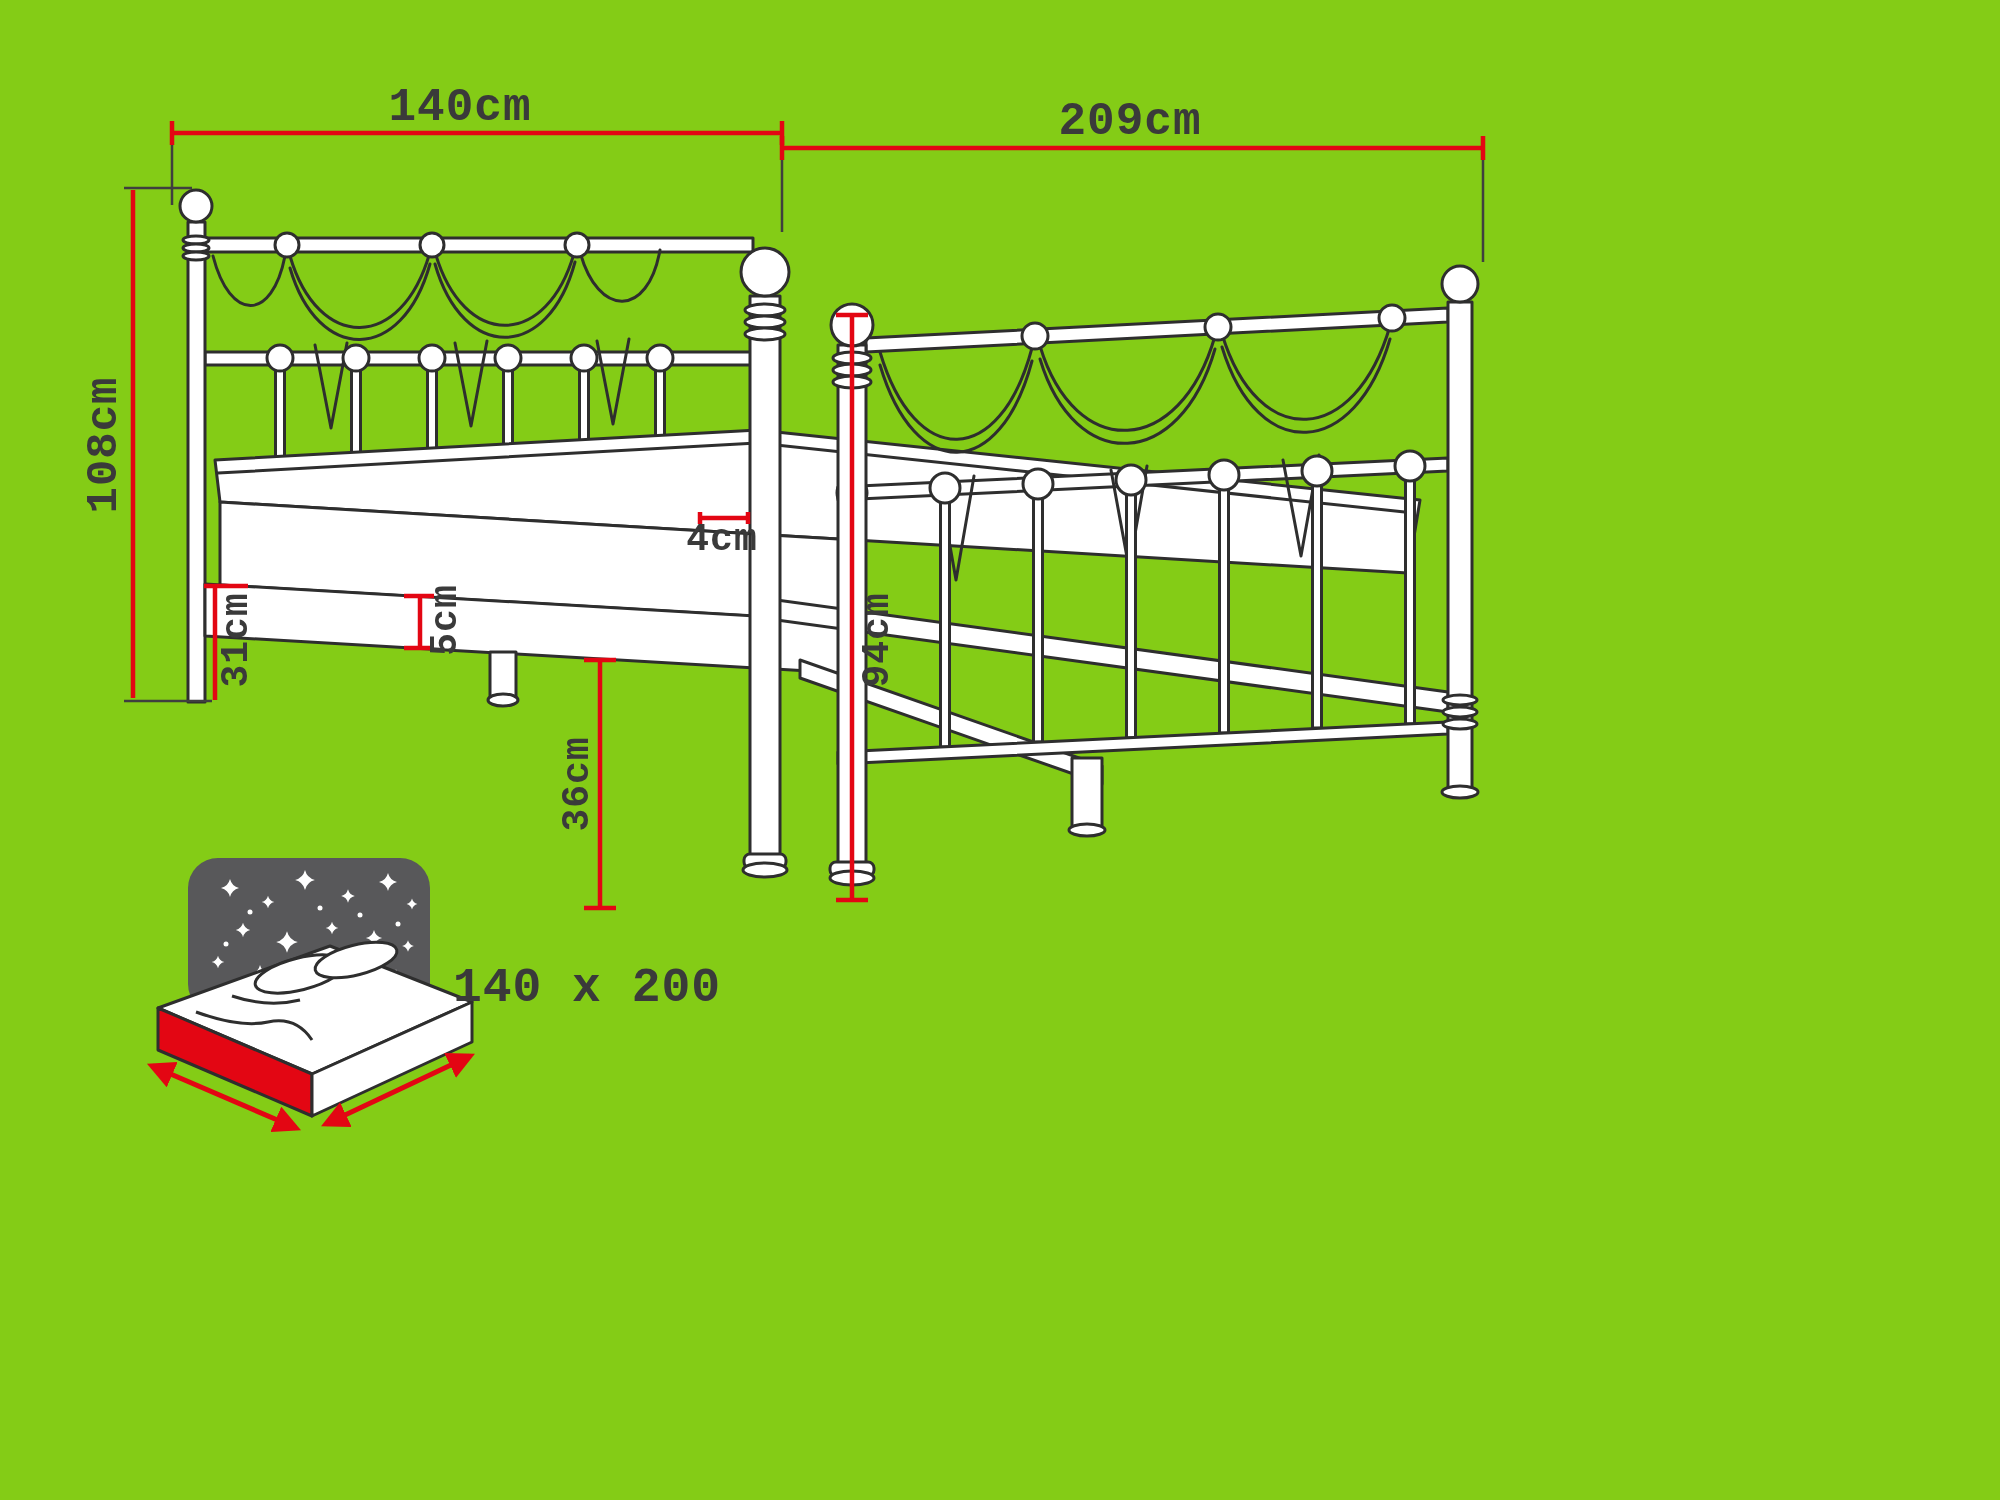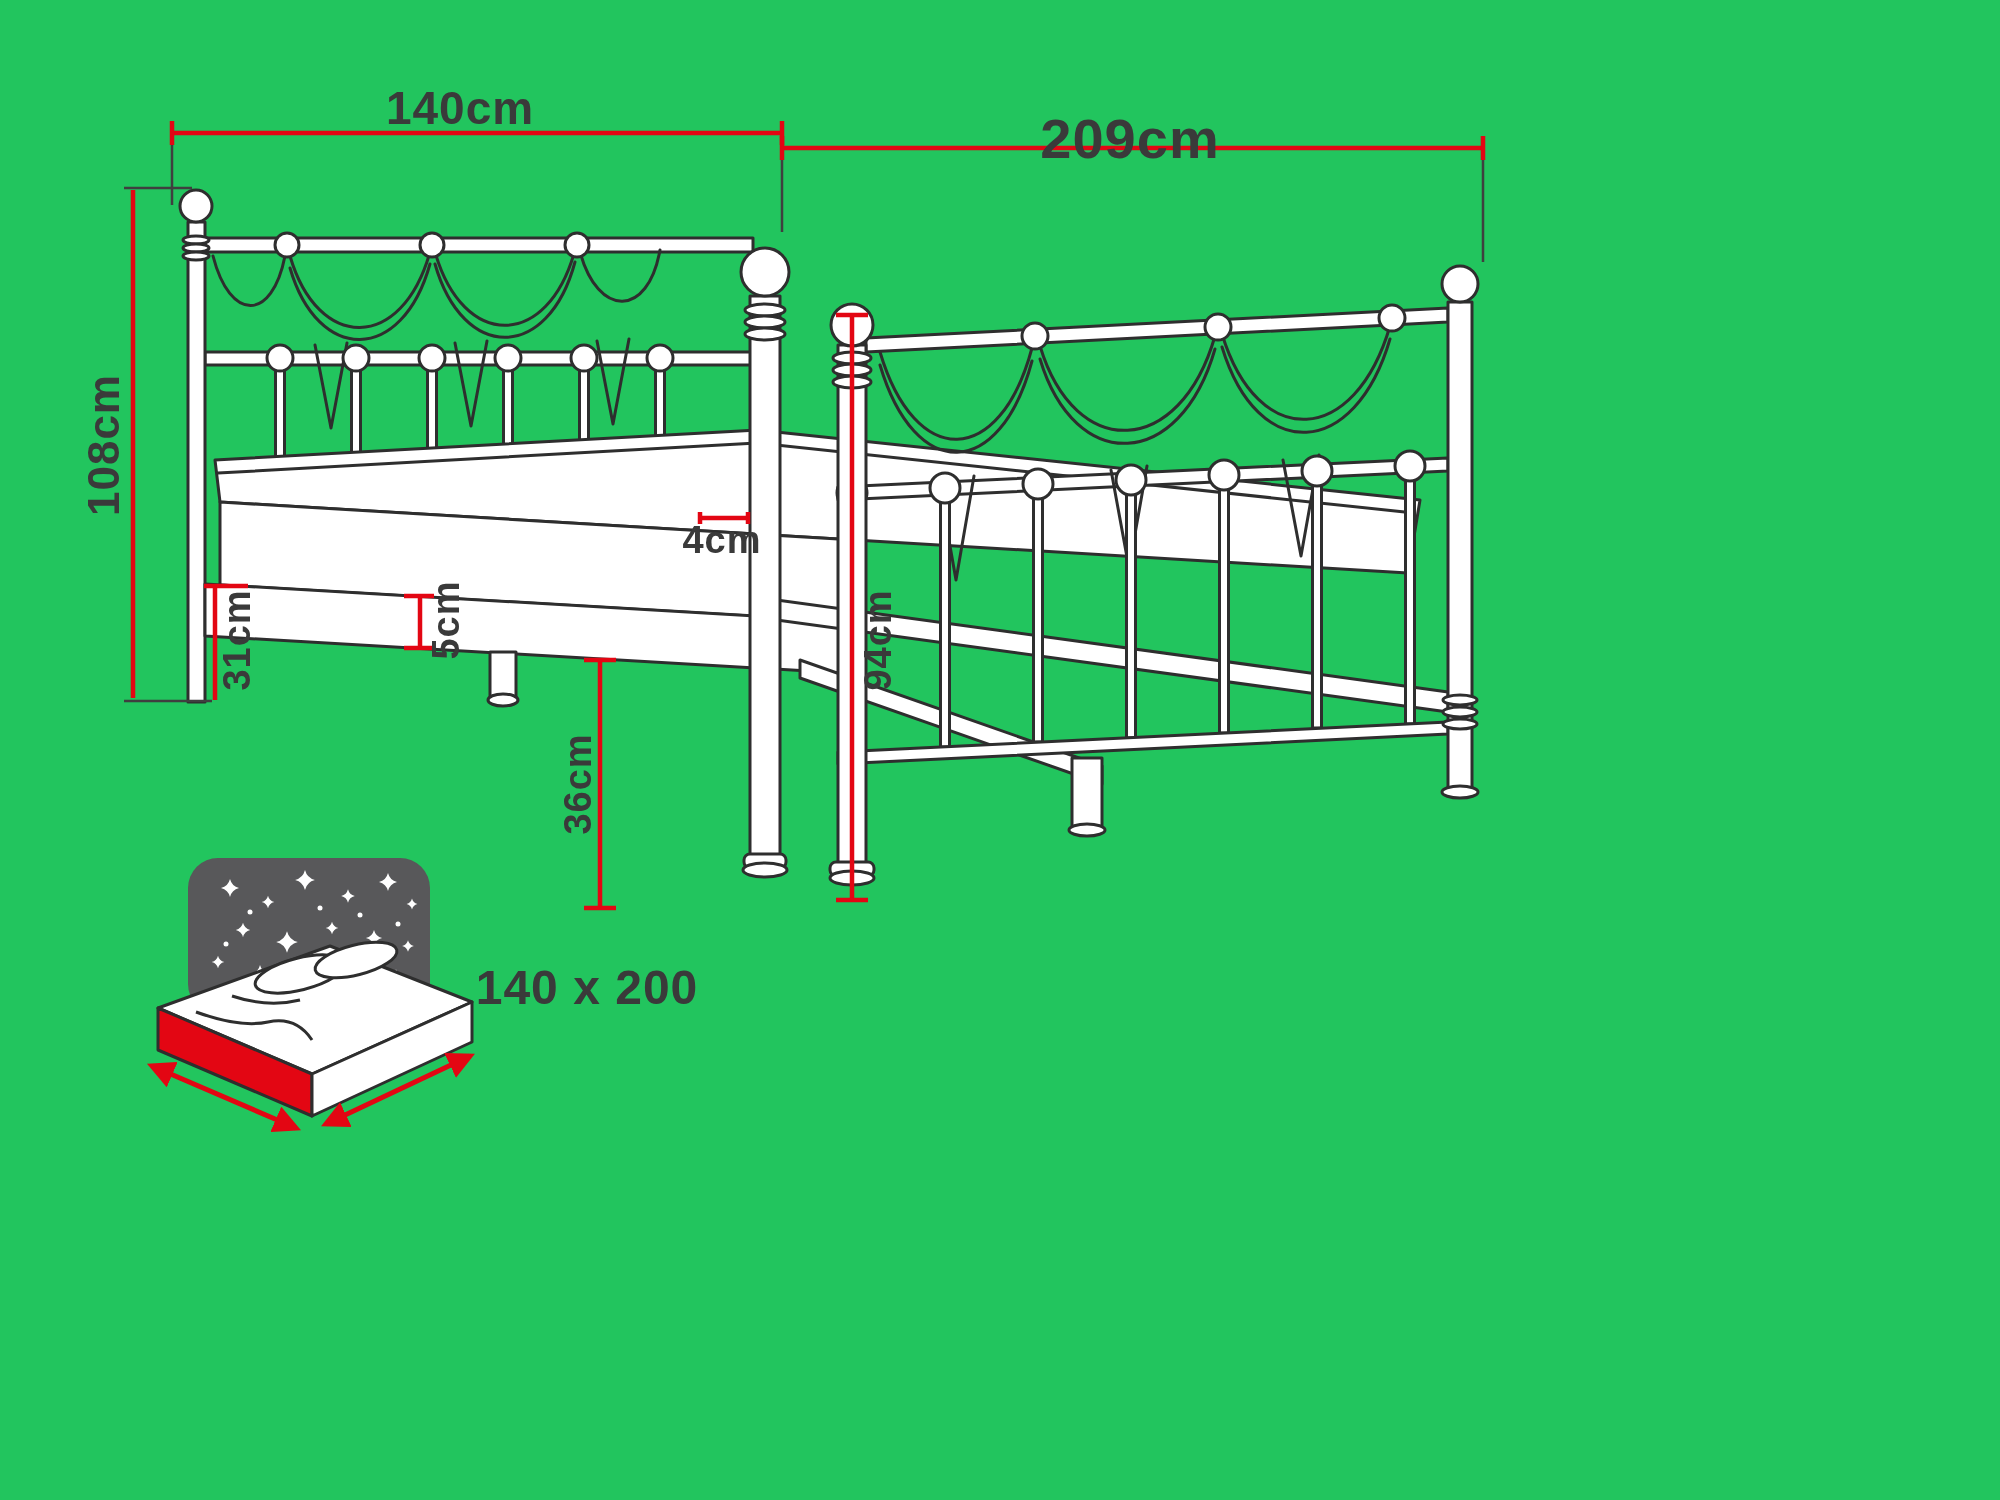--- a/index.html
+++ b/index.html
@@ -1,19 +1,19 @@
 <!DOCTYPE html>
 <html><head>
 <meta charset="utf-8">
 <style>
   *{margin:0;padding:0;box-sizing:border-box;}
   html,body{background:#ffffff;}
   .canvas{
-    position:relative;width:2000px;height:1500px;background:#22c55e;
-    overflow:hidden;font-family:Liberation Sans, sans-serif;
+    position:relative;width:2000px;height:1500px;background:#84cc16;
+    overflow:hidden;font-family:Liberation Mono, monospace;
   }
   .canvas svg{position:absolute;left:0;top:0;}
   .dim-label{
     position:absolute;font-weight:700;color:#3a3a3a;white-space:nowrap;
     transform:translate(-50%,-50%);letter-spacing:1px;line-height:1;
   }
   .dim-label.vert{transform:translate(-50%,-50%) rotate(-90deg);}
 </style>
 </head>
 <body>
@@ -244,21 +244,21 @@
       <path d="M312,1074 L472,1002 L472,1042 L312,1116 Z" fill="#fff"></path>
     </g>
     <g stroke="#e30613" stroke-width="5">
       <line x1="152" y1="1066" x2="296" y2="1128" marker-start="url(#arrhead)" marker-end="url(#arrhead)"></line>
       <line x1="326" y1="1124" x2="470" y2="1056" marker-start="url(#arrhead)" marker-end="url(#arrhead)"></line>
     </g>
   </g>
 </svg>
 
 <div class="dim-label" style="left:460px;top:108px;font-size:46px;">140cm</div>
-<div class="dim-label" style="left:1130px;top:122px;font-size:56px;margin-top:17px;">209cm</div>
+<div class="dim-label" style="left:1130px;top:122px;font-size:46px;">209cm</div>
 <div class="dim-label vert" style="left:104px;top:445px;font-size:44px;">108cm</div>
 <div class="dim-label vert" style="left:237px;top:640px;font-size:38px;">31cm</div>
 <div class="dim-label vert" style="left:446px;top:620px;font-size:38px;">5cm</div>
 <div class="dim-label" style="left:722px;top:508px;font-size:38px;margin-top:32px;">4cm</div>
 <div class="dim-label vert" style="left:578px;top:784px;font-size:38px;">36cm</div>
 <div class="dim-label vert" style="left:878px;top:640px;font-size:38px;">94cm</div>
 <div class="dim-label" style="left:565px;top:988px;font-size:48px;margin-left:22px;">140 x 200</div>
 
 </div>
 

